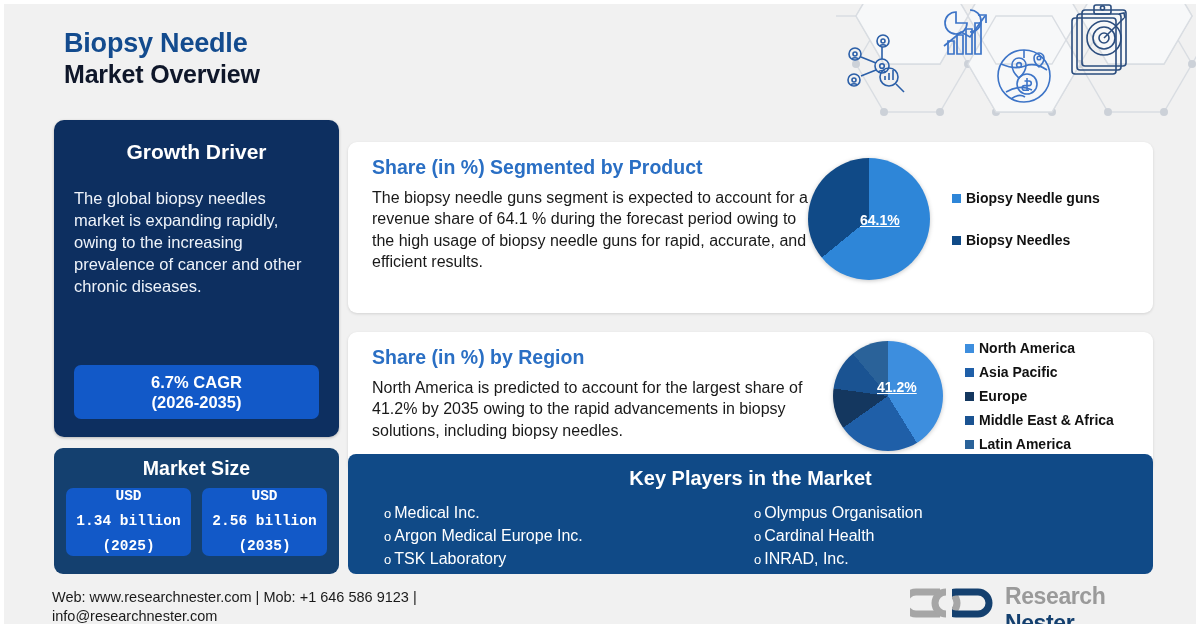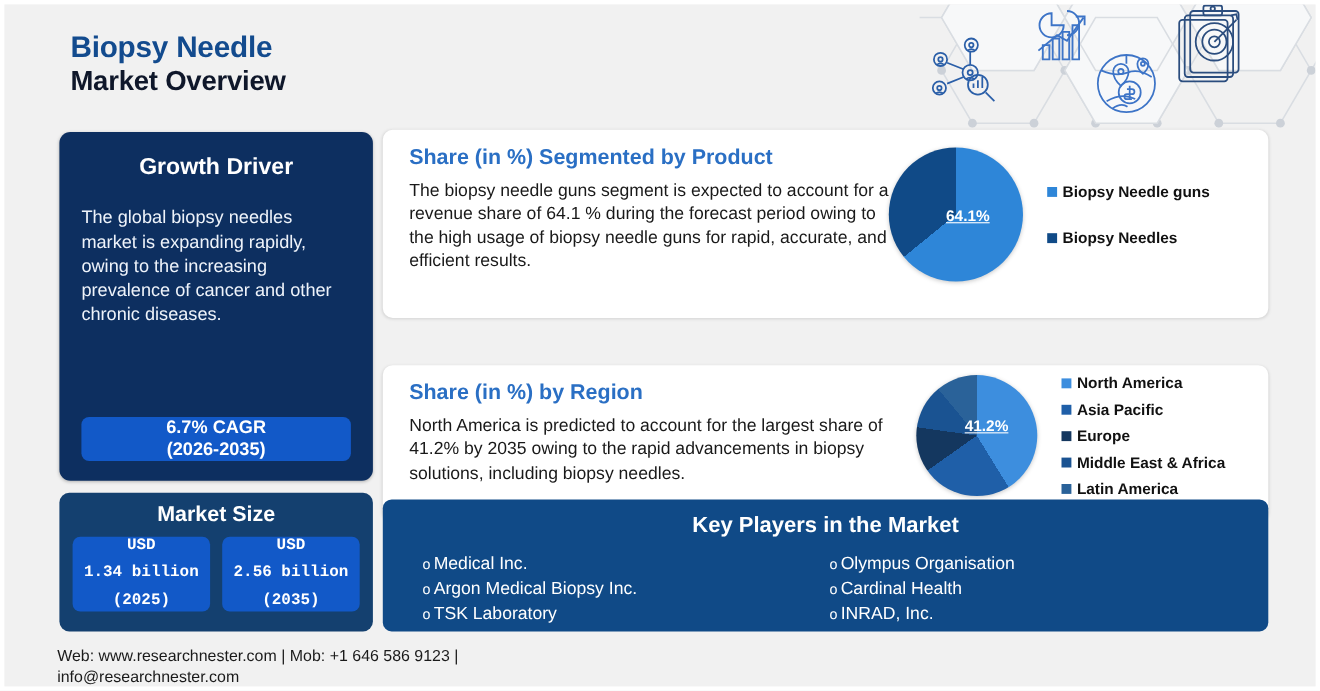--- a/index.html
+++ b/index.html
@@ -39,21 +39,21 @@
   }
   #gd-title {
     text-align:center; color:#ffffff; font-size:21px; font-weight:bold;
     margin-top:20px;
   }
   #gd-text {
     color:#eef3fa; font-size:16.5px; line-height:1.33;
     margin:24px 20px 0 20px;
   }
   #cagr-box {
-    position:absolute; left:20px; right:20px; bottom:18px; height:40px;
+    position:absolute; left:20px; right:20px; bottom:18px; height:54px;
     background:#1259c8; border-radius:7px;
     display:flex; flex-direction:column; align-items:center; justify-content:center;
   }
   .cagr-line { color:#ffffff; font-size:16.5px; font-weight:bold; line-height:1.22; }
 
   
   #market-size {
     position:absolute; left:50px; top:444px; width:285px; height:126px;
     background:#14406f; border-radius:9px;
   }
@@ -66,21 +66,21 @@
     flex:1; background:#1259c8; border-radius:7px; height:68px;
     display:flex; flex-direction:column; align-items:center; justify-content:space-between;font-family:Liberation Mono, monospace;
   }
   .ms-line { color:#ffffff; font-size:14.5px; font-weight:bold; line-height:1.22; }
 
   
   .card {
     position:absolute; background:#ffffff; border-radius:9px;
     box-shadow:0 1px 3px rgba(0,0,0,.13);
   }
-  #card-product { left:344px; top:114px; width:805px; height:171px; }
+  #card-product { left:344px; top:138px; width:805px; height:171px; }
   #card-region  { left:344px; top:299px; width:805px; height:141px;margin-top:29px; }
   .card-title {
     color:#2a6fc4; font-size:19.5px; font-weight:bold;
     margin:14px 0 0 24px;
   }
   .card-body {
     color:#191919; font-size:16px; line-height:1.33;
     margin:8px 0 0 24px; width:445px;
   }
 
@@ -324,21 +324,21 @@
   <div id="key-players">
     <div id="kp-title">Key Players in the Market</div>
     <div id="kp-cols">
       <div class="kp-col" id="kp-col-left">
           <div class="kp-item">
             <span class="kp-bullet">o</span>
             <span>Medical Inc.</span>
           </div>
           <div class="kp-item">
             <span class="kp-bullet">o</span>
-            <span>Argon Medical Biopsy Inc.</span>
+            <span>Argon Medical Europe Inc.</span>
           </div>
           <div class="kp-item">
             <span class="kp-bullet">o</span>
             <span>TSK Laboratory</span>
           </div>
         </div>
       <div class="kp-col" id="kp-col-right">
           <div class="kp-item">
             <span class="kp-bullet">o</span>
             <span>Olympus Organisation</span>
@@ -353,14 +353,26 @@
           </div>
         </div>
     </div>
   </div>
 
   <div id="footer-contact">
     <div>Web: www.researchnester.com | Mob: +1 646 586 9123 |</div>
     <div>info@researchnester.com</div>
   </div>
 
+  <div id="logo">
+    <svg width="86" height="34" viewBox="0 0 86 34" style="position:absolute;left:0;top:2px;">
+      <path d="M6 6 h30 a11 11 0 0 1 0 22 h-30 a11 11 0 0 1 0 -22 z" fill="none" stroke="#a6a6a6" stroke-width="7"></path>
+      <path d="M46 6 h22 a11 11 0 0 1 0 22 h-22 a11 11 0 0 1 0 -22 z" fill="none" stroke="#14406f" stroke-width="7"></path>
+      <rect x="30" y="2" width="12" height="30" fill="#f1f1f1"></rect>
+      <path d="M36 6 a11 11 0 0 0 0 22" fill="none" stroke="#a6a6a6" stroke-width="7"></path>
+    </svg>
+    <div id="logo-text">
+      <div id="logo-name"><span id="logo-research">Research</span> <span id="logo-nester">Nester</span></div>
+
+    </div>
+  </div>
 
 </div>
 
 </body></html>

